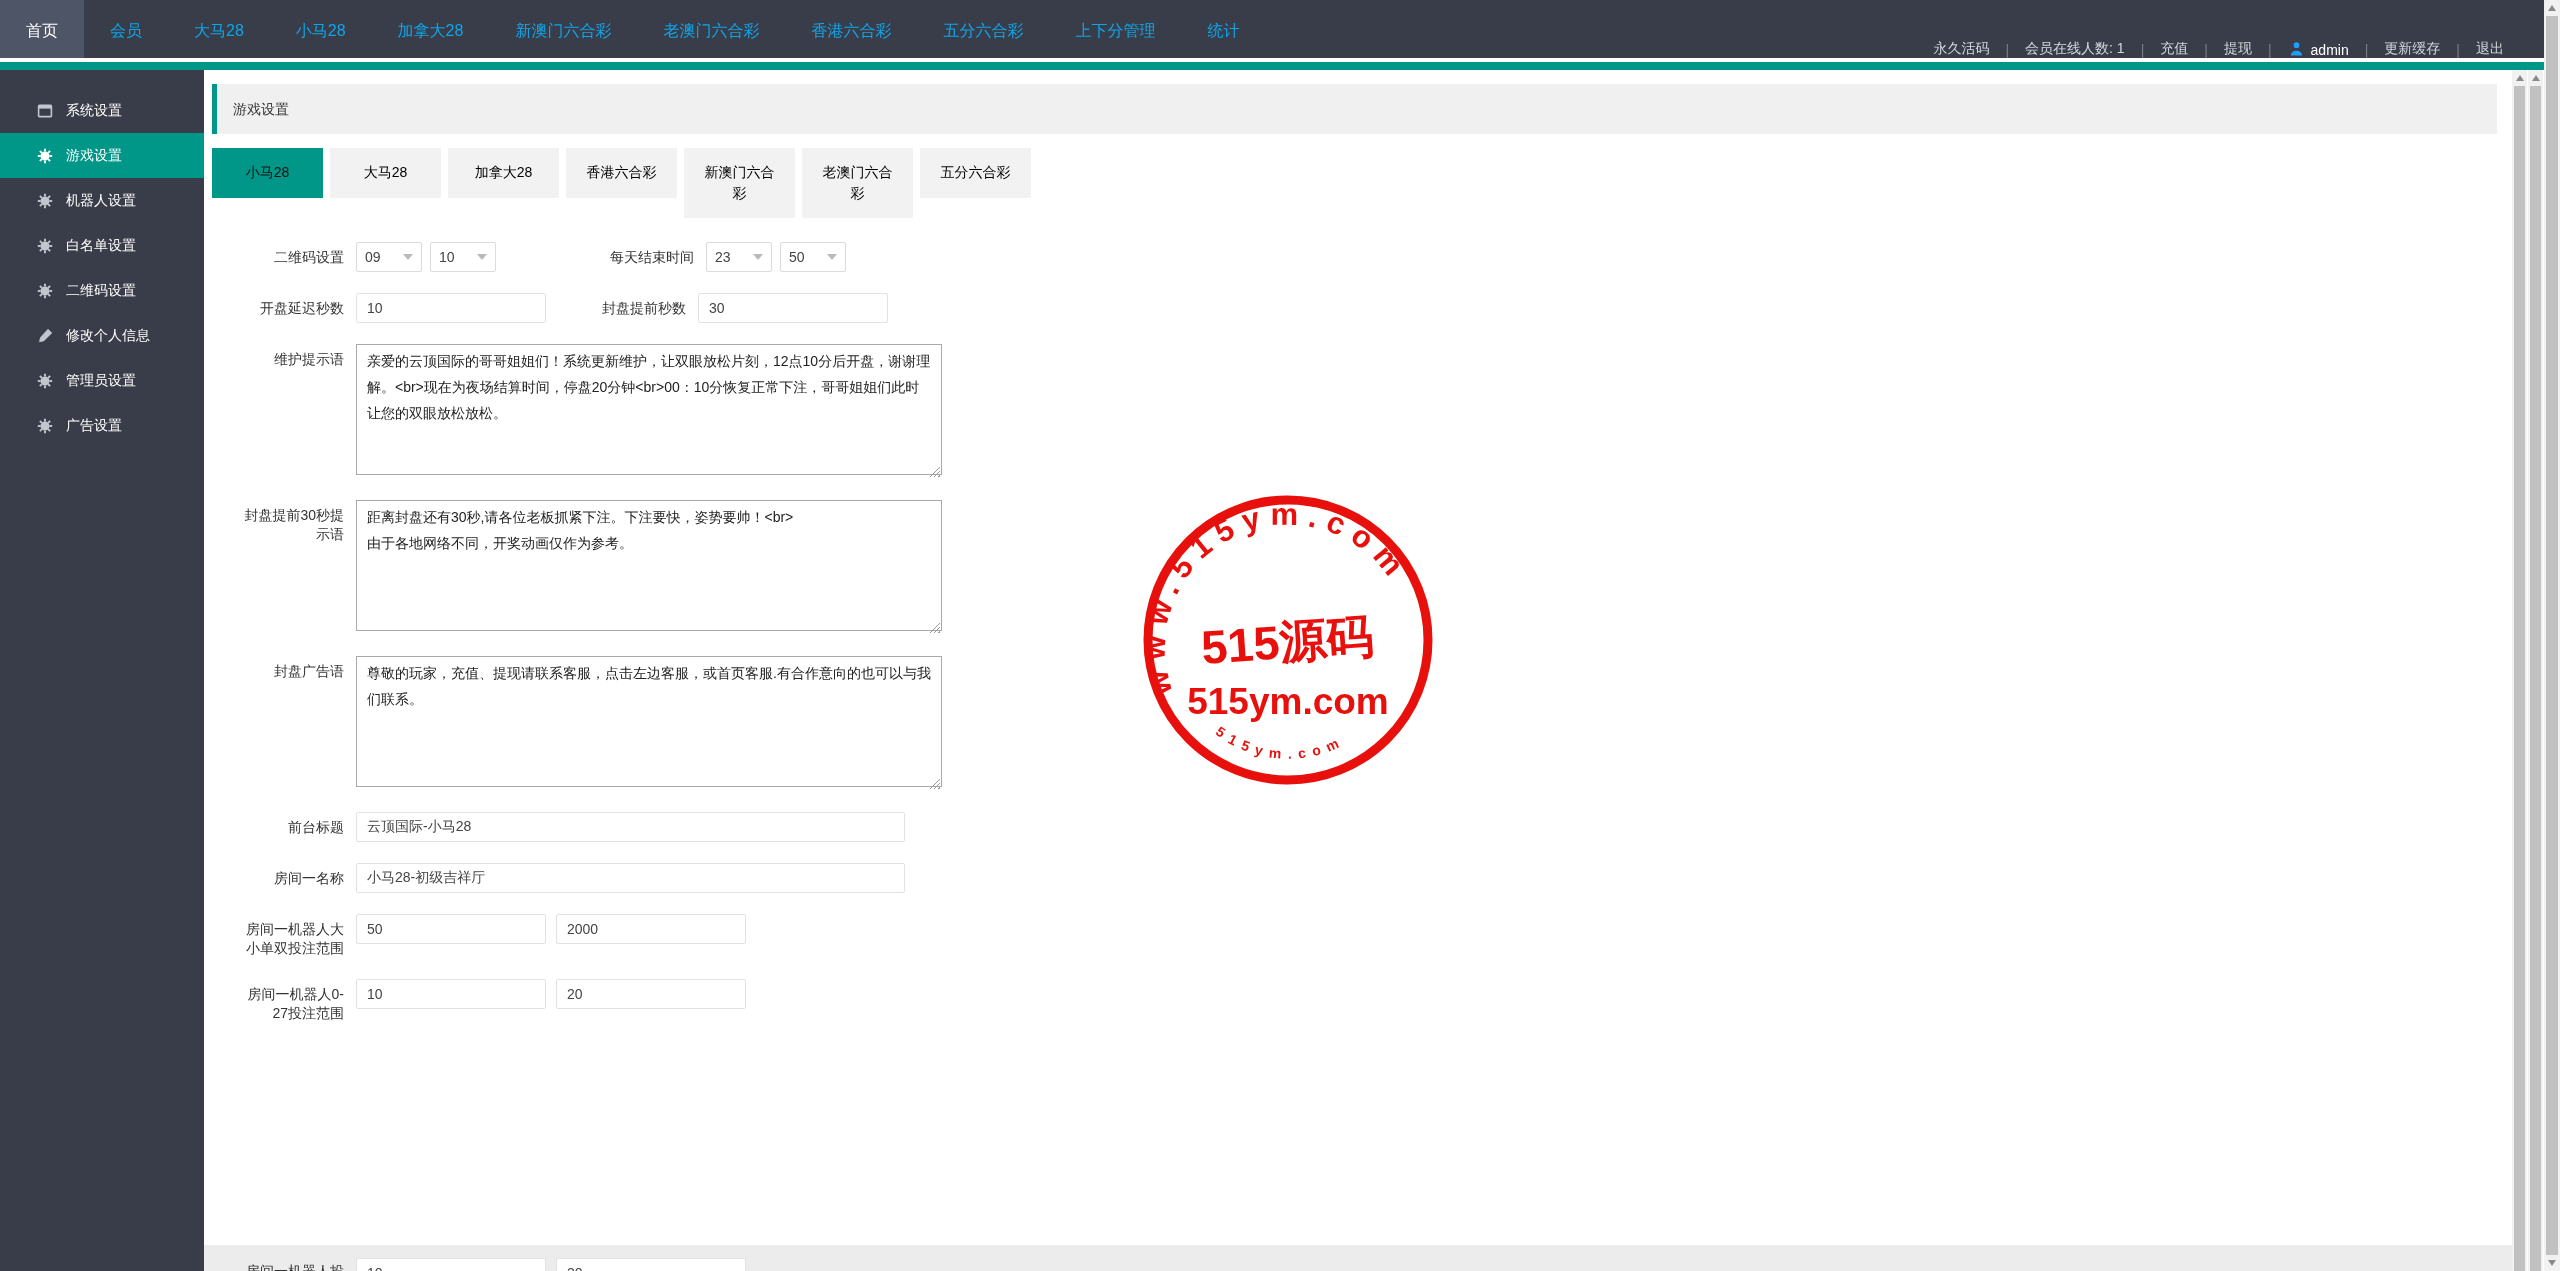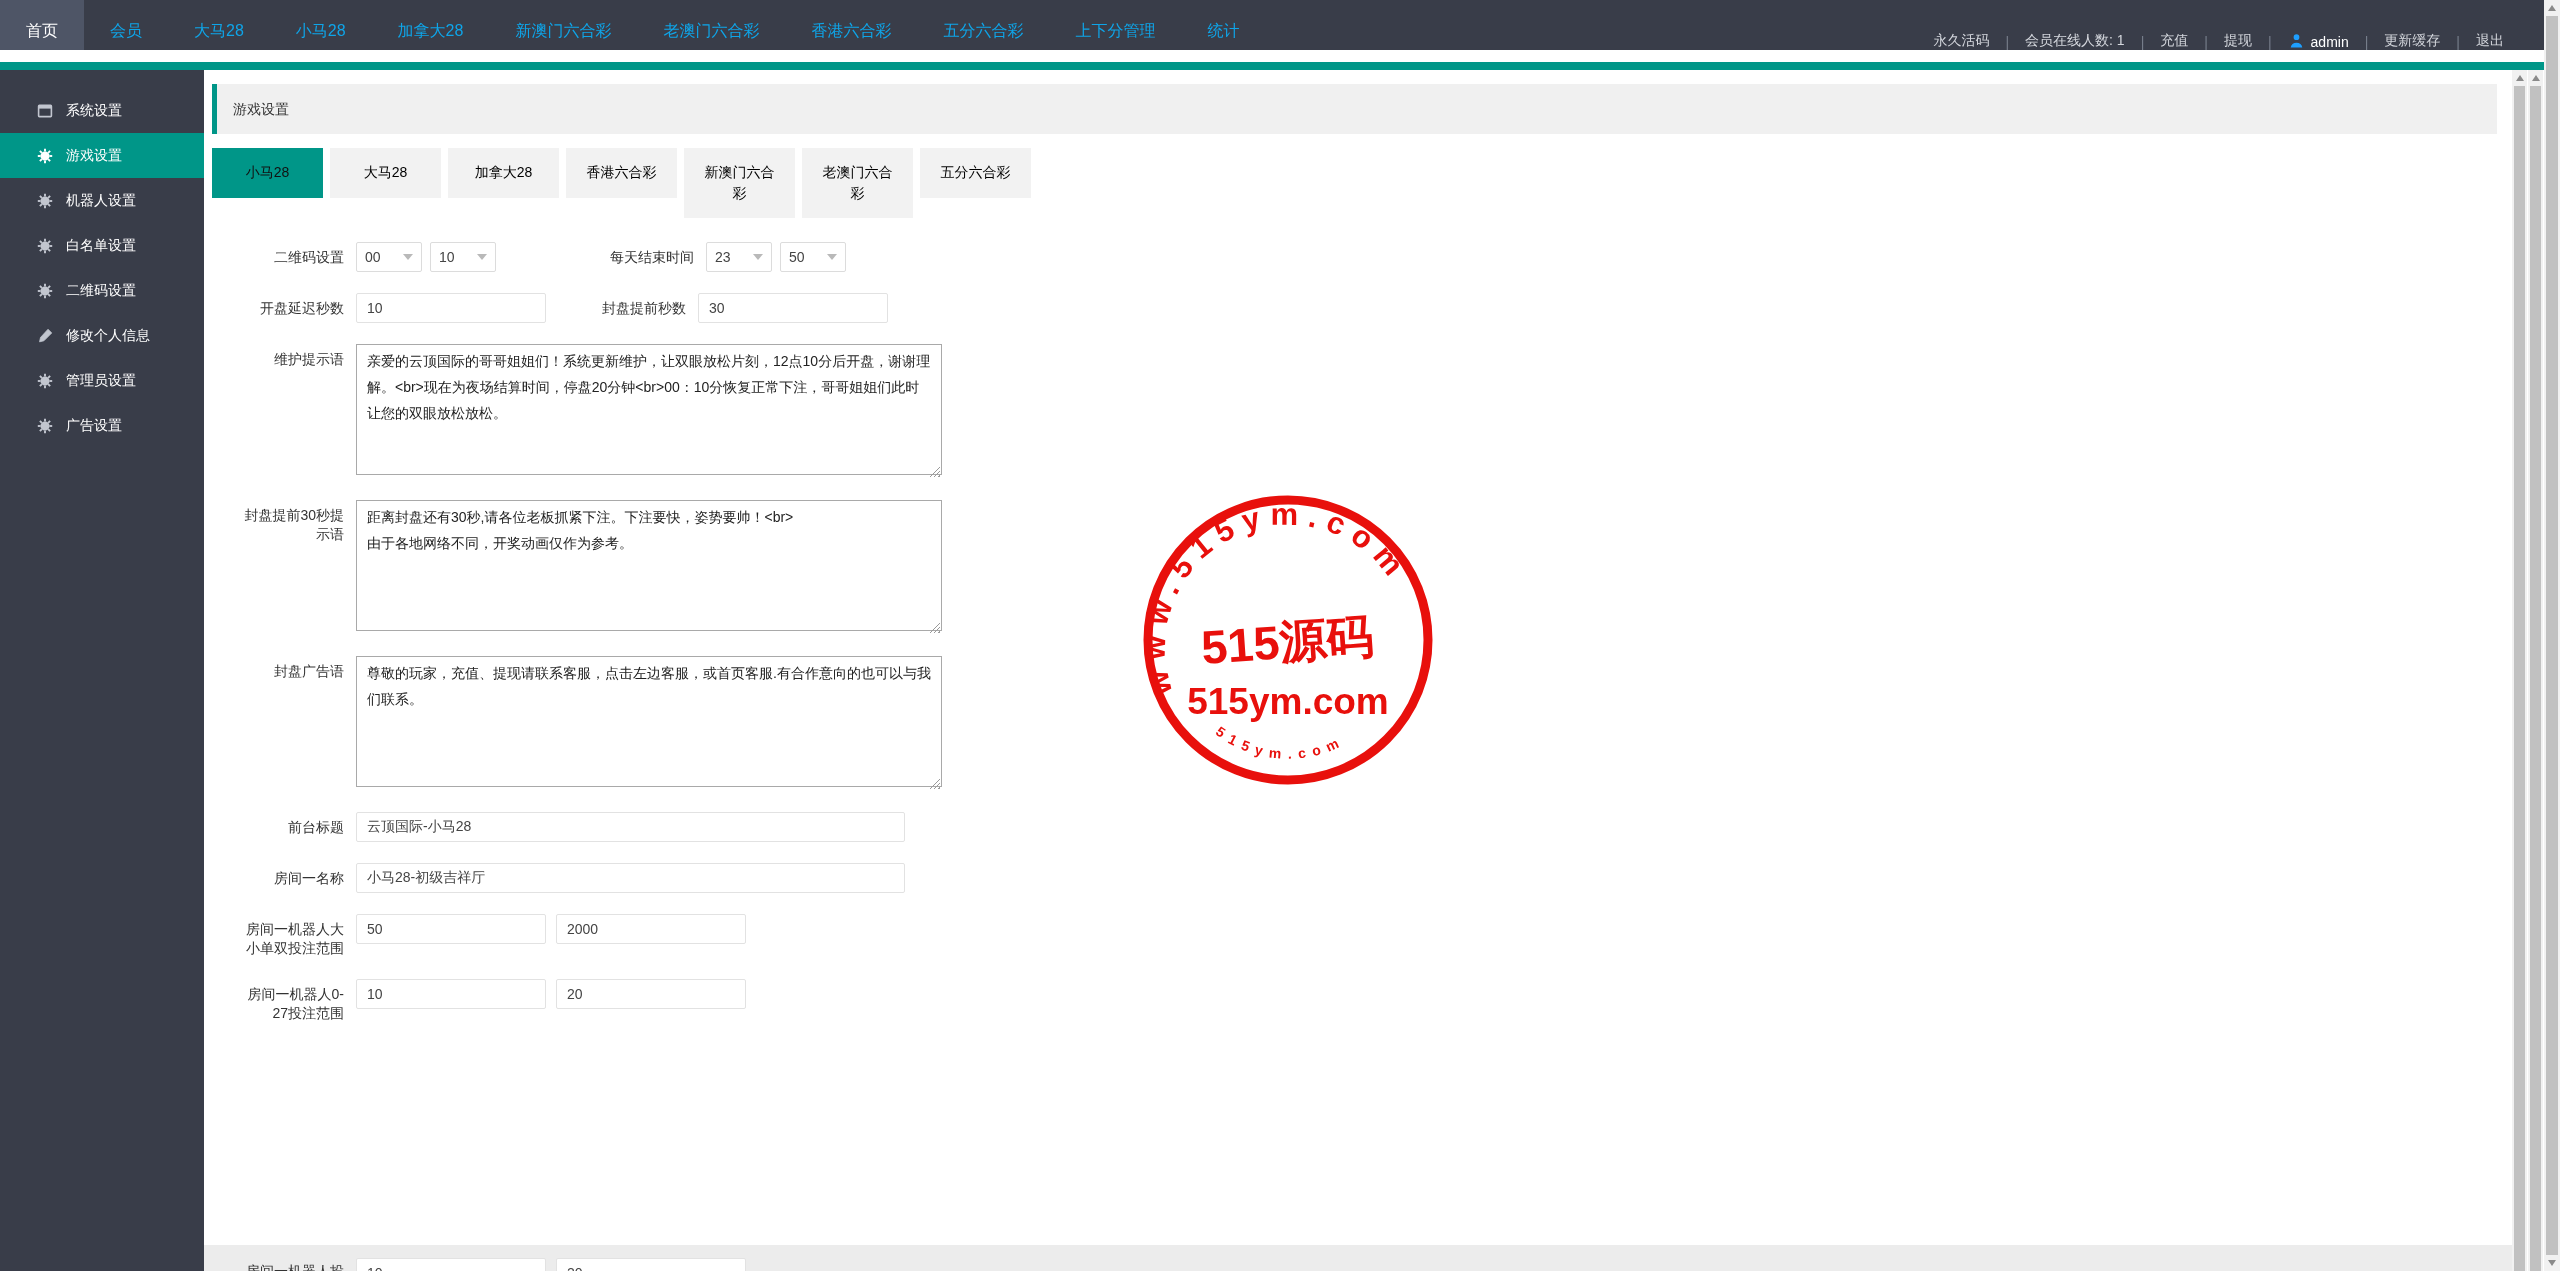--- a/index.html
+++ b/index.html
@@ -1,20 +1,20 @@
 <!DOCTYPE html>
 <html><head>
 <meta charset="utf-8">
 <style>
   * { margin:0; padding:0; box-sizing:border-box; }
   html,body { width:2560px; height:1271px; overflow:hidden; background:#fff;
               font-family:"Liberation Sans","DejaVu Sans",sans-serif; }
 
   
-  .navbar { position:fixed; top:0; left:0; right:16px; height:50px; background:#393D49;
+  .navbar { position:fixed; top:0; left:0; right:16px; height:58px; background:#393D49;
             display:flex; justify-content:space-between; z-index:30; }
   .nav-left { display:flex; }
   .nav-item { padding:0 26px; line-height:62px; font-size:16px; color:#0ea5e9; cursor:pointer; white-space:nowrap; }
   .nav-item.active { background:#4E5566; color:#fff; }
   .nav-right { display:flex; align-items:flex-end; padding-right:34px; font-size:14px; color:#d4d7dd; }
   .nav-right .r-item { padding:0 6px; white-space:nowrap; cursor:pointer; display:flex; align-items:center; gap:6px;}
   .nav-right .sep { color:#767d8a; padding:0 10px; }
   .teal-line { position:fixed; top:62px; left:0; right:16px; height:8px; background:#009688; z-index:29; }
 
   
@@ -269,21 +269,21 @@
     <div class="tab">新澳门六合彩</div>
     <div class="tab">老澳门六合彩</div>
     <div class="tab">五分六合彩</div>
   </div>
 
   <div class="form">
 
     <div class="row">
       <div class="f-label">二维码设置</div>
       <div class="xselect">
-        <span>00</span>
+        <span>09</span>
         <i class="caret"></i>
       </div>
       <div class="xselect">
         <span>10</span>
         <i class="caret"></i>
       </div>
       <div class="f-label lbl2 ml62">每天结束时间</div>
       <div class="xselect">
         <span>23</span>
         <i class="caret"></i>

